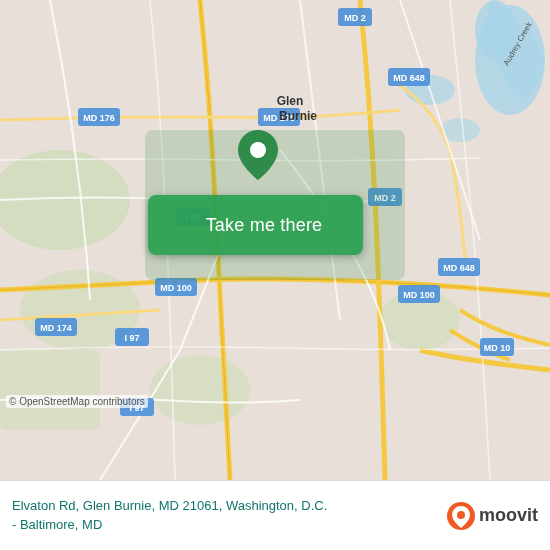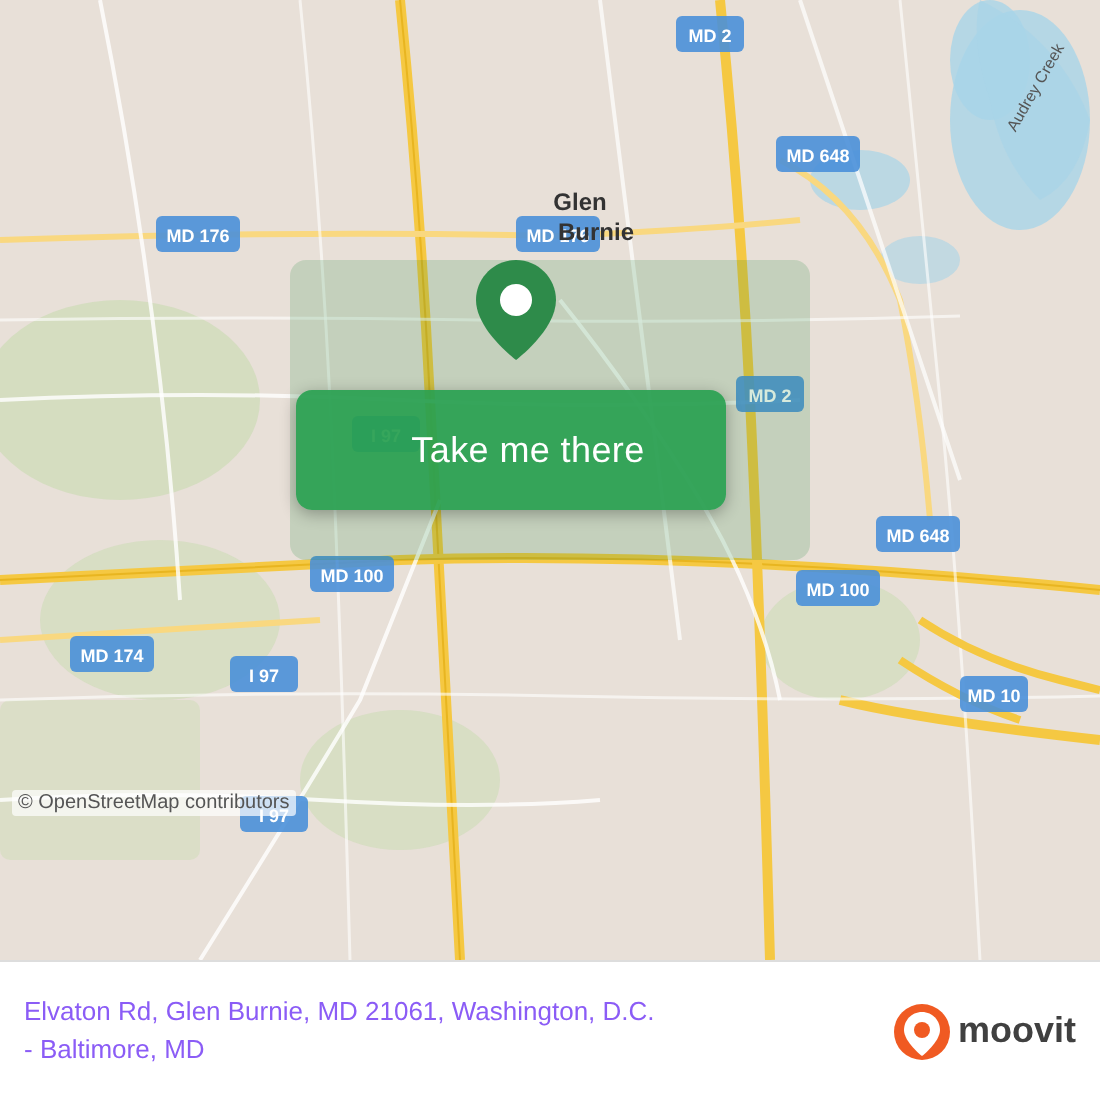--- a/index.html
+++ b/index.html
@@ -69,21 +69,21 @@
       background: #fff;
       display: flex;
       align-items: center;
       padding: 0 12px;
       border-top: 1px solid #ddd;
     }
 
     #address-text {
       flex: 1;
       font-size: 13px;
-      color: #8b5cf6;
+      color: #0f766e;
       line-height: 1.4;
     }
 
     #moovit-logo {
       display: flex;
       align-items: center;
       margin-left: 10px;
       flex-shrink: 0;
     }
 

